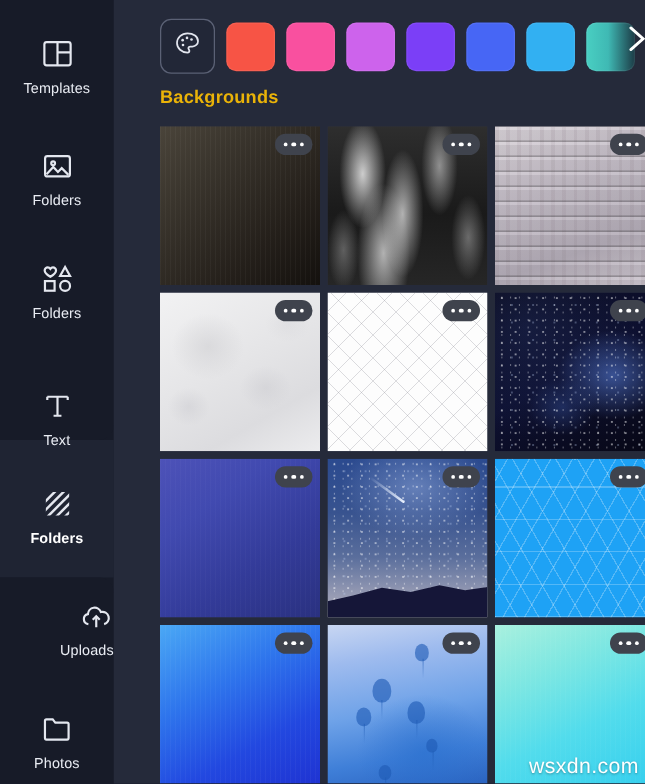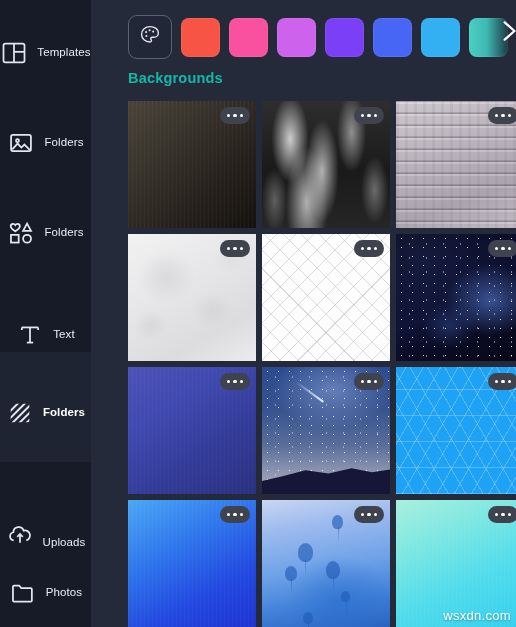--- a/index.html
+++ b/index.html
@@ -19,21 +19,21 @@
   .nav-panel {
     position:absolute; left:0; width:91px;
     background:#171b28;
   }
   #panel-top { top:-10px; height:362px; border-radius:0 12px 12px 0; background:#171b28; }
   #panel-mid { top:352px; height:110px; background:#1f2433; }
   #panel-bot { top:462px; height:175px; border-radius:0 12px 0 0; background:#171b28; }
 
   .nav-item {
     position:absolute; left:0; width:91px; height:90px;
-    display:flex; flex-direction:row; align-items:center; justify-content:center;
+    display:flex; flex-direction:column; align-items:center; justify-content:center;
     gap:9px; cursor:pointer; user-select:none;
   }
   .nav-ico { width:28px; height:28px; display:block; color:#e4e7ef; }
   .nav-ico svg { display:block; width:28px; height:28px; }
   .nav-label {
     font-size:11.5px; color:#e9ecf3; letter-spacing:.1px; line-height:1;
     white-space:nowrap;
   }
   .nav-item.active .nav-label { font-weight:bold; color:#ffffff; }
 
@@ -68,21 +68,21 @@
   #palette-btn svg { width:24px; height:24px; color:#e2e5ee; }
   #swatch-next {
     position:absolute; right:-6px; top:18px; width:26px; height:26px;
     color:#ffffff; pointer-events:none;
   }
   #swatch-next svg { width:26px; height:26px; display:block; }
 
   
   #section-title {
     position:absolute; left:37px; top:70px;
-    font-size:14.5px; font-weight:bold; color:#14b8a6; letter-spacing:.2px;
+    font-size:14.5px; font-weight:bold; color:#eab308; letter-spacing:.2px;
   }
 
   
   #grid {
     position:absolute; left:37px; top:101px; width:396px;
     display:grid; grid-template-columns:repeat(3,128px); gap:6px 6px;
   }
   .thumb {
     position:relative; width:128px; height:127px; overflow:hidden; cursor:pointer;
     background:#2a2f40;
@@ -93,21 +93,21 @@
     position:absolute; right:6px; top:6px; width:30px; height:17px;
     border-radius:9px; background:#3f434d;
     display:flex; align-items:center; justify-content:center; gap:3px;
     cursor:pointer; z-index:4;
   }
   .more-btn i { width:3.2px; height:3.2px; border-radius:50%; background:#fff; display:block; }
 
   
   #watermark {
     position:absolute; right:5px; bottom:4px; z-index:9;
-    font-size:13px; color:#ffffff; letter-spacing:.3px;
+    font-size:17px; color:#ffffff; letter-spacing:.3px;
     text-shadow:0 1px 2px rgba(0,0,0,.35);
   }
 
   
   .t-dark-olive {
     background:
       repeating-linear-gradient(90deg, rgba(255,255,255,.035) 0 1px, transparent 1px 4px),
       linear-gradient(135deg,#4a443a 0%,#3a352d 28%,#241f1a 70%,#14110e 100%);
   }
   .t-smoke {

